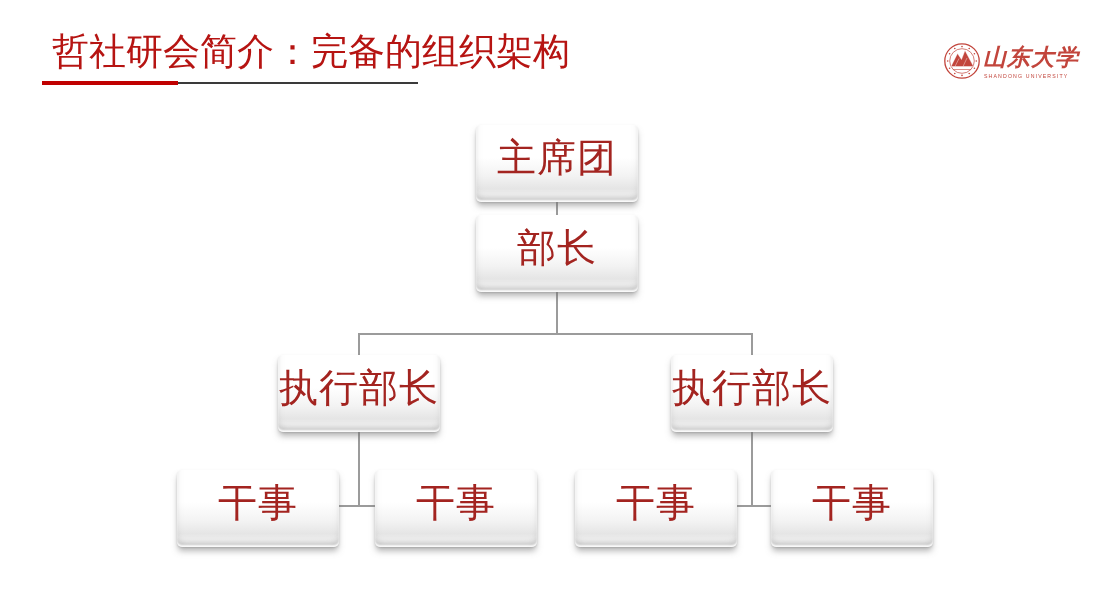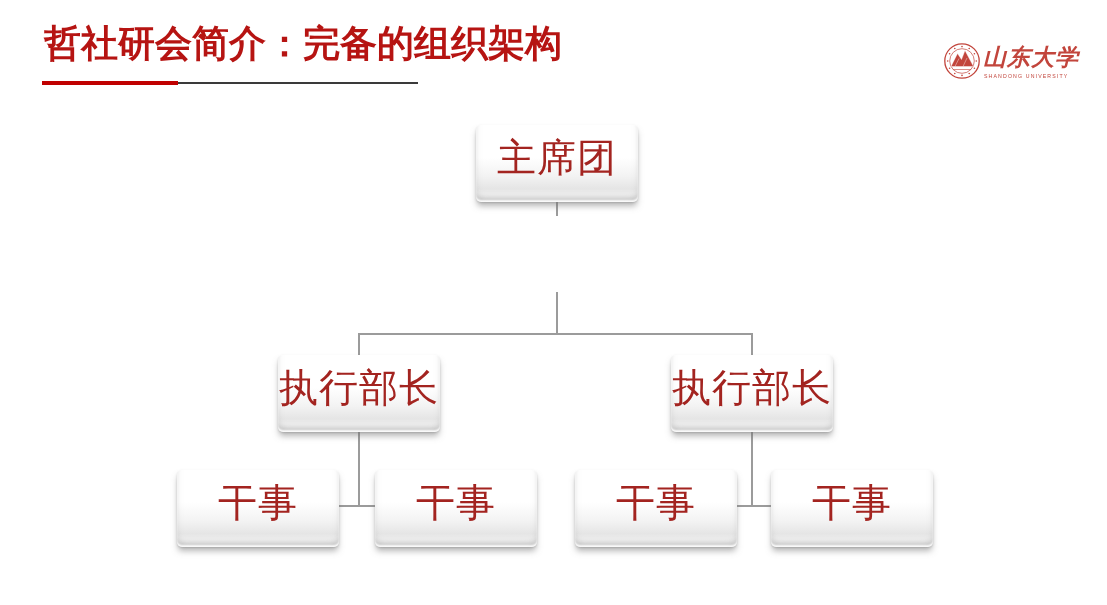--- a/index.html
+++ b/index.html
@@ -7,23 +7,23 @@
     position:relative;
     width:1107px;height:605px;
     background:#ffffff;
     overflow:hidden;
     font-family:"Liberation Sans",sans-serif;
     margin:0 auto;
   }
   
   .slide-title{
     position:absolute;left:40px;top:18px;
-    margin:4px;
+    margin:12px;
     font-size:37px;line-height:1.2;
-    font-weight:700;
+    font-weight:400;
     letter-spacing:0px;
     color:var(--title-color,#B61412);
     font-family:"Liberation Sans",sans-serif;
   }
   .accent-bar{
     position:absolute;left:42px;top:81px;
     width:136px;height:4px;
     background:var(--accent,#C00000);
   }
   .divider-line{
@@ -106,20 +106,23 @@
     <div class="conn" style="left:358px;top:333px;width:2px;height:23px;"></div>
     <div class="conn" style="left:751px;top:333px;width:2px;height:23px;"></div>
     <div class="conn" style="left:358px;top:431px;width:2px;height:76px;"></div>
     <div class="conn" style="left:751px;top:431px;width:2px;height:76px;"></div>
     <div class="conn" style="left:337px;top:505px;width:39px;height:2px;"></div>
     <div class="conn" style="left:737px;top:505px;width:34px;height:2px;"></div>
 
     <div class="node" style="left:476px;top:125px;">
       <span>主席团</span>
     </div>
+    <div class="node" style="left:476px;top:215px;">
+      <span>部长</span>
+    </div>
     <div class="node" style="left:278px;top:355px;">
       <span>执行部长</span>
     </div>
     <div class="node" style="left:671px;top:355px;">
       <span>执行部长</span>
     </div>
     <div class="node" style="left:177px;top:470px;">
       <span>干事</span>
     </div>
     <div class="node" style="left:375px;top:470px;">

